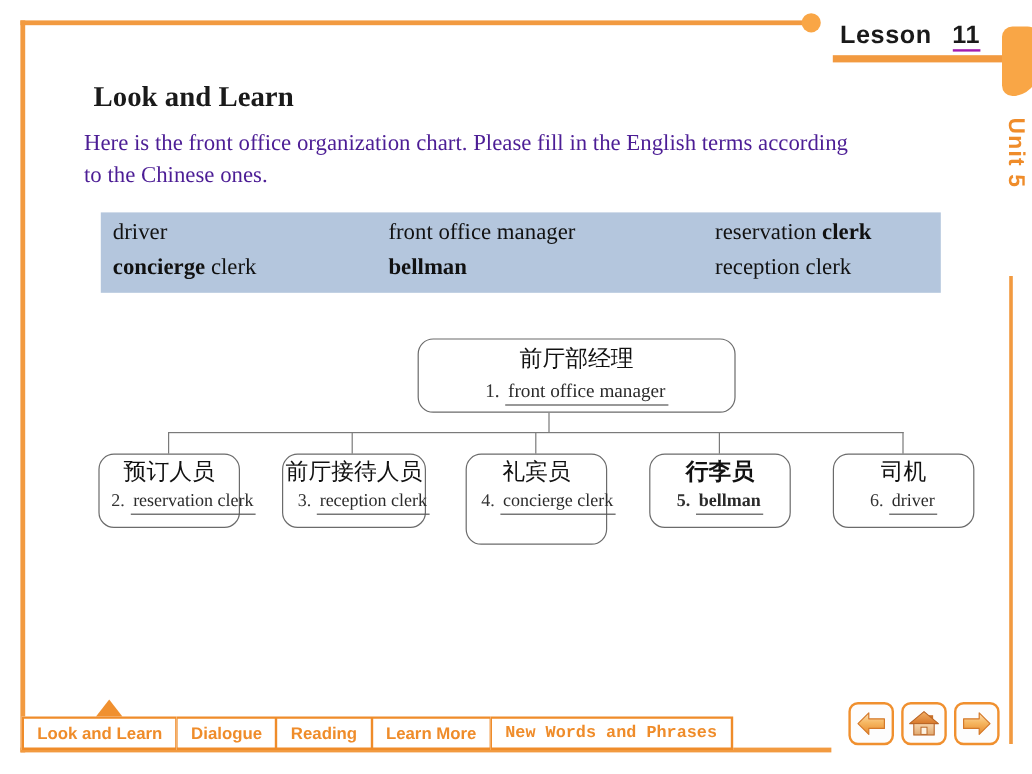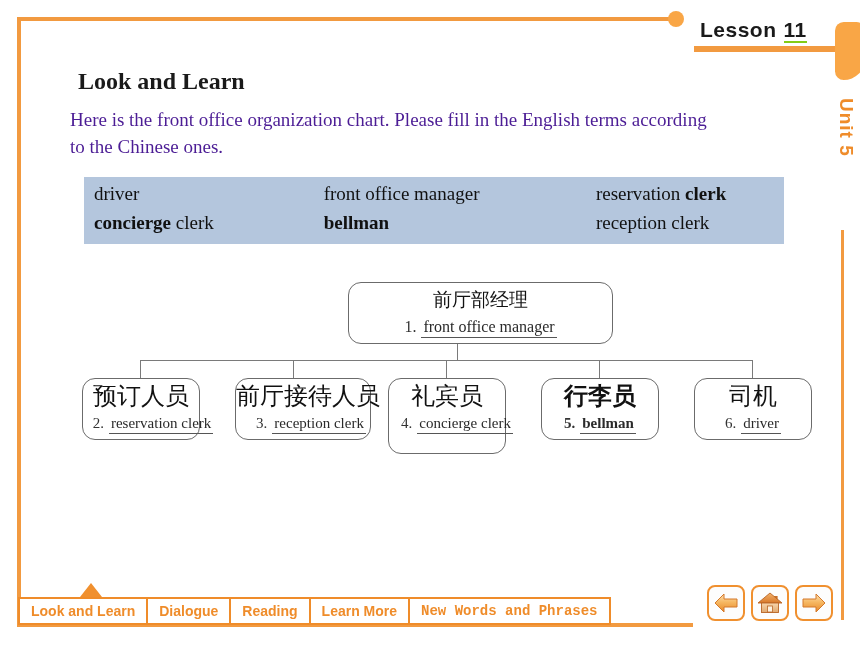--- a/index.html
+++ b/index.html
@@ -52,22 +52,22 @@
     position: absolute;
     left: 700px; top: 18px;
     font-family: "Liberation Sans", "DejaVu Sans", sans-serif;
     font-weight: bold;
     font-size: 21px;
     color: #1a1a1a;
     letter-spacing: 0.5px;
     white-space: nowrap;
   }
   .lesson-num {
-    margin-left: 7px;
-    border-bottom: 2px solid #84cc16;
+    margin-left: 17px;
+    border-bottom: 2px solid #a21caf;
     padding-bottom: 0px;
   }
   .lesson-underline {
     position: absolute;
     left: 694px; top: 46px;
     width: 146px; height: 6px;
     background: #f29a40;
   }
   .lesson-tab {
     position: absolute;
@@ -148,21 +148,21 @@
   .node {
     position: absolute;
     box-sizing: border-box;
     border: 1px solid #6b6b6b;
     border-radius: 13px;
     background: #ffffff;
     text-align: center;
     z-index: 3;
   }
   .node .cn {
-    font-size: 24px;
+    font-size: 19px;
     color: #111;
     line-height: 1.05;
     margin-top: 5px;
     white-space: nowrap;
   }
   .ans-line {
     display: flex;
     align-items: baseline;
     justify-content: center;
     margin-top: 6px;
@@ -179,21 +179,21 @@
     border-bottom: 1px solid #555;
     padding: 0 2px 1px 2px;
   }
   .node-top { left: 348px; top: 20px; width: 265px; height: 62px; }
   .node-top .cn { font-size: 19px; margin-top: 7px; }
   .node-top .ans-line { margin-top: 8px; }
   .node-top .ans-num { font-size: 16px; }
   .node-top .ans-text { font-size: 16px; }
 
   .node-c1 { left: 82px;  top: 116px; width: 118px; height: 62px; }
-  .node-c2 { left: 235px; top: 116px; width: 136px; height: 62px; }
+  .node-c2 { left: 235px; top: 116px; width: 120px; height: 62px; }
   .node-c3 { left: 388px; top: 116px; width: 118px; height: 76px; }
   .node-c4 { left: 541px; top: 116px; width: 118px; height: 62px; font-weight: bold; }
   .node-c5 { left: 694px; top: 116px; width: 118px; height: 62px; }
 
   
   .node-c1 .ans-line,
   .node-c2 .ans-line,
   .node-c3 .ans-line,
   .node-c4 .ans-line,
   .node-c5 .ans-line {

